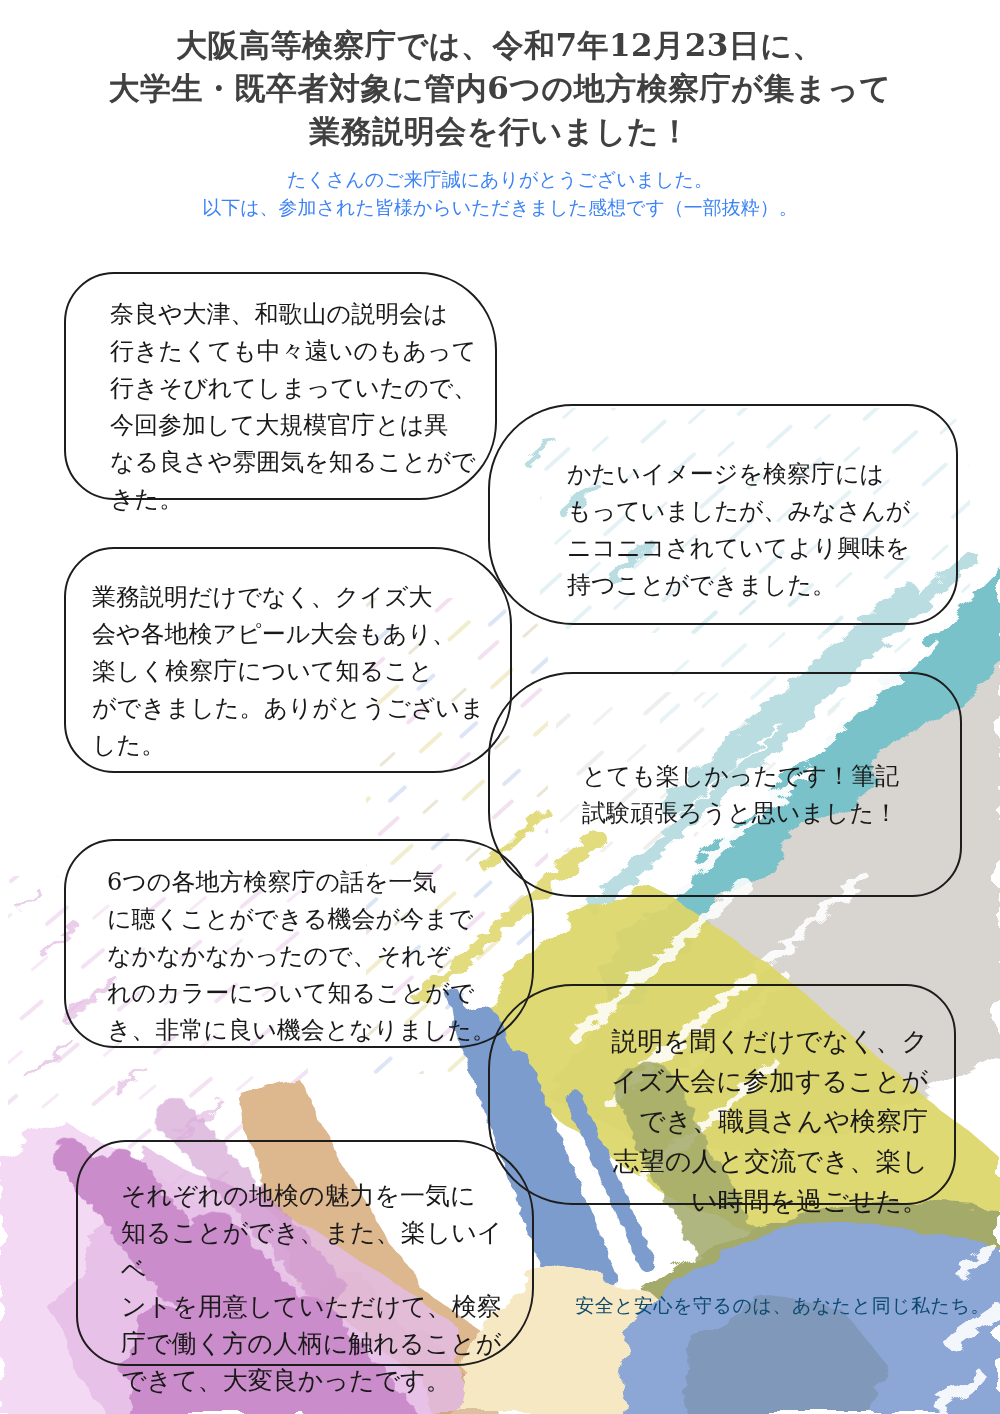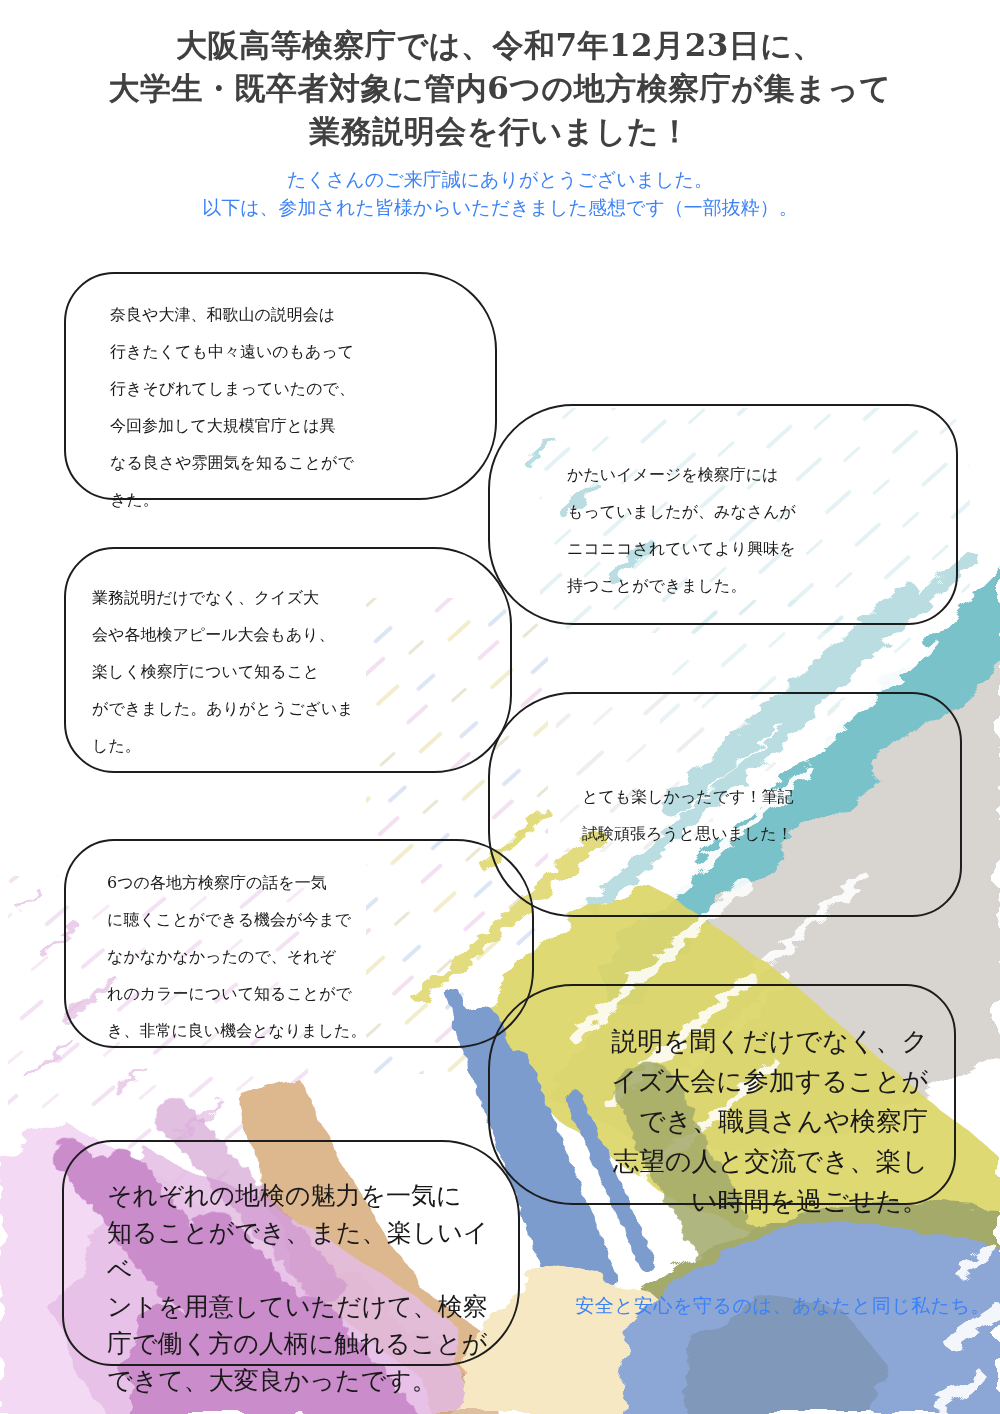--- a/index.html
+++ b/index.html
@@ -19,33 +19,33 @@
     margin-top:12px;font-size:19px;line-height:28px;color:#3b82f6;
     white-space:pre-line;
   }
   .bubble{
     position:absolute;border:2.2px solid #1d1d1d;background:transparent;
     box-sizing:border-box;
   }
   .bubble.left{border-radius:50px 78px 78px 50px;}
   .bubble.right{border-radius:85px 50px 50px 85px;}
   .bubble-text{
-    white-space:pre-line;font-size:16px;line-height:37px;color:#191919;
+    white-space:pre-line;font-size:24px;line-height:37px;color:#191919;
   }
   #b1{left:64px;top:272px;width:433px;height:228px;padding:22px 14px 0 44px;}
   #b2{left:488px;top:396px;width:470px;height:221px;padding:50px 14px 0 77px;margin-top:8px;}
   #b3{left:64px;top:547px;width:448px;height:226px;padding:30px 10px 0 26px;}
-  #b4{left:488px;top:692px;width:474px;height:225px;padding:84px 14px 0 92px;}
+  #b4{left:488px;top:672px;width:474px;height:225px;padding:84px 14px 0 92px;}
   #b5{left:64px;top:839px;width:470px;height:209px;padding:23px 10px 0 41px;}
   #b6{left:488px;top:984px;width:468px;height:221px;padding:35px 26px 0 87px;text-align:right;}
   #b6 .bubble-text{font-size:26px;line-height:40px;}
-  #b7{left:62px;top:1140px;width:458px;height:226px;padding:35px 10px 0 43px;}
+  #b7{left:76px;top:1140px;width:458px;height:226px;padding:35px 10px 0 43px;}
   #b7 .bubble-text{font-size:25px;line-height:37px;}
   .tagline{
-    position:absolute;top:1293px;right:10px;font-size:19px;color:#3b82f6;
+    position:absolute;top:1293px;right:10px;font-size:19px;color:#0c4a6e;
     letter-spacing:.5px;
   }
 </style>
 </head>
 <body>
 
 <div class="page">
 
   <svg class="bg-art" viewBox="0 0 1000 1414" xmlns="http://www.w3.org/2000/svg" aria-hidden="true">
     <defs>

